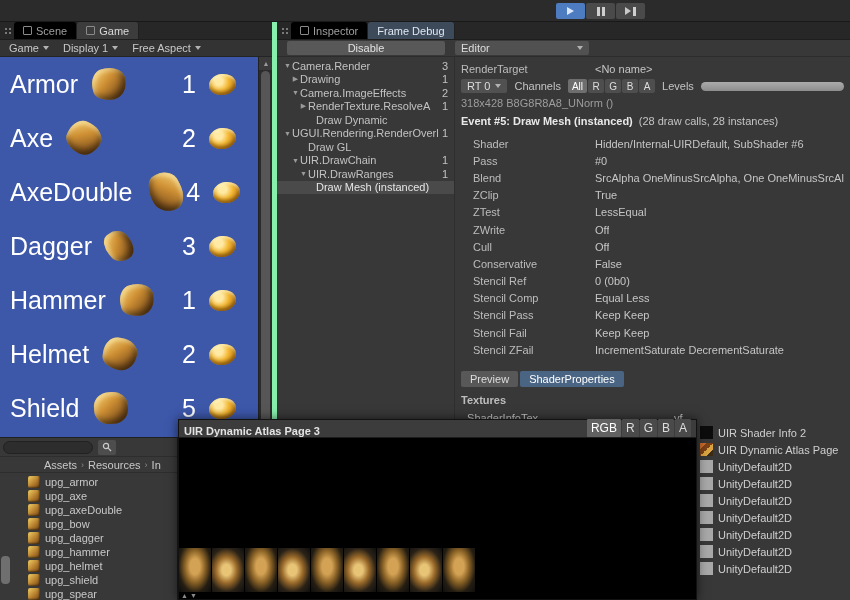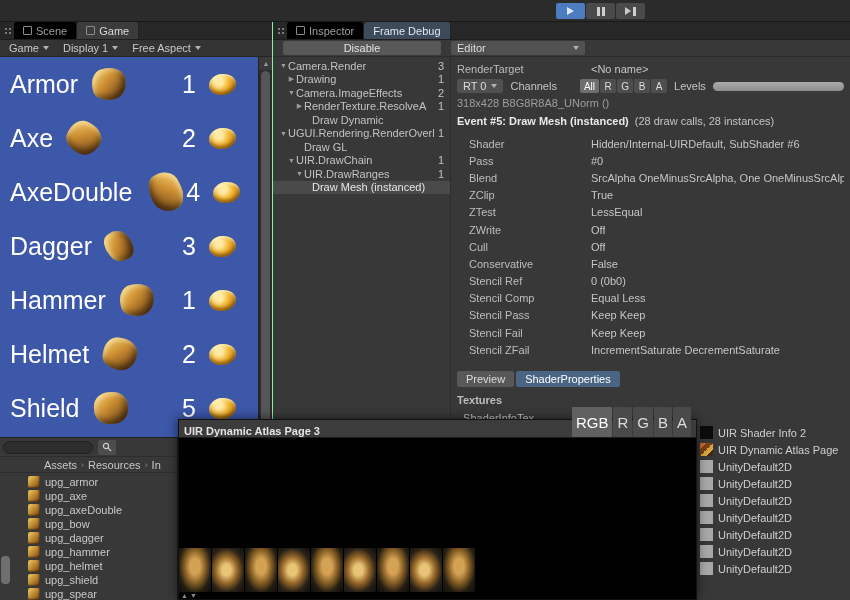--- a/index.html
+++ b/index.html
@@ -63,21 +63,21 @@
   .gv-scroll { position:absolute; right:0; top:0; width:14px; height:100%;
                background:#2b2b2b; border-left:1px solid #222; }
   .sc-arrow { position:absolute; left:0; width:14px; height:13px; background:#3a3a3a;
               color:#9a9a9a; font-size:7px; display:flex; align-items:center; justify-content:center; }
   .sc-arrow.up { top:0; } .sc-arrow.down { bottom:0; }
   .gv-thumb { position:absolute; left:2px; right:2px; top:14px; bottom:14px;
               background:#565656; border-radius:5px; }
 
   
   #debug-pane { position:absolute; left:272px; top:22px; width:578px; height:578px;
-                border-left:1px solid #86efac; background:#383838; }
+                border-left:5px solid #86efac; background:#383838; }
   .fd-toolbar { position:relative; height:17px; background:#383838; border-bottom:1px solid #2c2c2c; }
   #disable-btn { position:absolute; left:10px; top:1px; width:158px; height:14px;
                  background:#585858; border-radius:2px; text-align:center; line-height:14px; color:#e2e2e2; }
   #editor-dd { position:absolute; left:178px; top:1px; width:134px; height:14px;
                background:#515151; border-radius:2px; display:flex; align-items:center;
                justify-content:space-between; padding:0 6px; color:#ddd; }
   .fd-body { position:absolute; left:0; top:35px; right:0; bottom:0; }
   #fd-tree { position:absolute; left:0; top:0; width:178px; bottom:0;
              border-right:1px solid #2e2e2e; padding-top:2px; overflow:hidden; }
   .tree-row { height:13.5px; display:flex; align-items:center; white-space:nowrap;
@@ -89,21 +89,21 @@
 
   #fd-details { position:absolute; left:178px; top:0; right:0; bottom:0; padding:3px 6px; overflow:hidden; }
   .d-row { display:flex; align-items:center; height:17px; white-space:nowrap; }
   .kv .k { width:134px; flex:none; color:#bdbdbd; }
   .kv .v { color:#c6c6c6; overflow:hidden; }
   .prop { height:17.2px; }
   .prop .k { padding-left:12px; }
   .controls { gap:7px; height:18px; }
   .mini-dd { height:14px; background:#515151; border-radius:2px; display:flex;
              align-items:center; gap:5px; padding:0 6px; color:#ddd; }
-  .seg { display:flex; gap:1px;margin-left:16px; }
+  .seg { display:flex; gap:1px; }
   .sbtn { height:14px; min-width:16px; padding:0 4px; background:#4e4e4e; color:#ddd;
           font-size:10px; display:flex; align-items:center; justify-content:center; border-radius:2px; }
   .sbtn.on { background:#6e6e6e; color:#fff; }
   .levels { flex:1; height:9px; border-radius:5px;
             background:linear-gradient(#ababab,#8d8d8d); }
   .surface { color:#9d9d9d; height:15px; display:flex; align-items:center; }
   .event-line { height:18px; display:flex; align-items:center; gap:6px; margin-top:2px; white-space:nowrap; }
   .event-title { font-weight:bold; color:#e9e9e9; }
   .props { margin-top:5px; }
   .btn-row { margin-top:13px; display:flex; gap:2px; }
@@ -123,22 +123,22 @@
   .t-multi { background:linear-gradient(135deg,#c96a2a 0 25%,#7d4116 25% 50%,#d9a441 50% 75%,#3c2c16 75% 100%); }
   .t-gray  { background:#a8a8a8; }
   .tex-row .lbl { white-space:nowrap; overflow:hidden; color:#cfcfcf; }
 
   
   #atlas-window { position:absolute; left:178px; top:419px; width:519px; height:181px;
                   background:#000; border:1px solid #121212; box-shadow:0 0 10px rgba(0,0,0,.6); }
   .aw-titlebar { height:18px; background:#3c3c3c; border-bottom:1px solid #1c1c1c;
                  display:flex; align-items:flex-end; gap:1px; padding:0 5px; }
   .aw-title { font-weight:bold; color:#e3e3e3; margin-right:auto; white-space:nowrap; }
-  .aw-btn { height:30px; min-width:15px; padding:0 4px; background:#4a4a4a; color:#ddd;
-            font-size:15px; display:flex; align-items:center; justify-content:center; border-radius:1px; }
+  .aw-btn { height:18px; min-width:15px; padding:0 4px; background:#4a4a4a; color:#ddd;
+            font-size:12px; display:flex; align-items:center; justify-content:center; border-radius:1px; }
   .aw-btn.on { background:#616161; color:#fff; }
   .aw-strip { position:absolute; left:0; top:128px; height:44px; display:flex; }
   .sprite-thumb { width:32px; height:44px; margin-right:1px; flex:none;
                   background:radial-gradient(ellipse at 50% 42%, #d3a254 0 22%, #8a6226 45%, #241d12 72%, #0e0e0e 100%); }
   .sprite-thumb:nth-child(even){ background:radial-gradient(ellipse at 45% 50%, #e8c477 0 18%, #9a6a2a 42%, #2a2217 70%, #0e0e0e 100%); }
   .aw-hint { position:absolute; left:2px; top:172px; font-size:7px; color:#8a8a8a; letter-spacing:2px; }
 
   
   #project-pane { position:absolute; left:0; top:437px; width:178px; height:163px;
                   background:#383838; border-top:1px solid #1f1f1f; border-right:1px solid #1c1c1c; }

